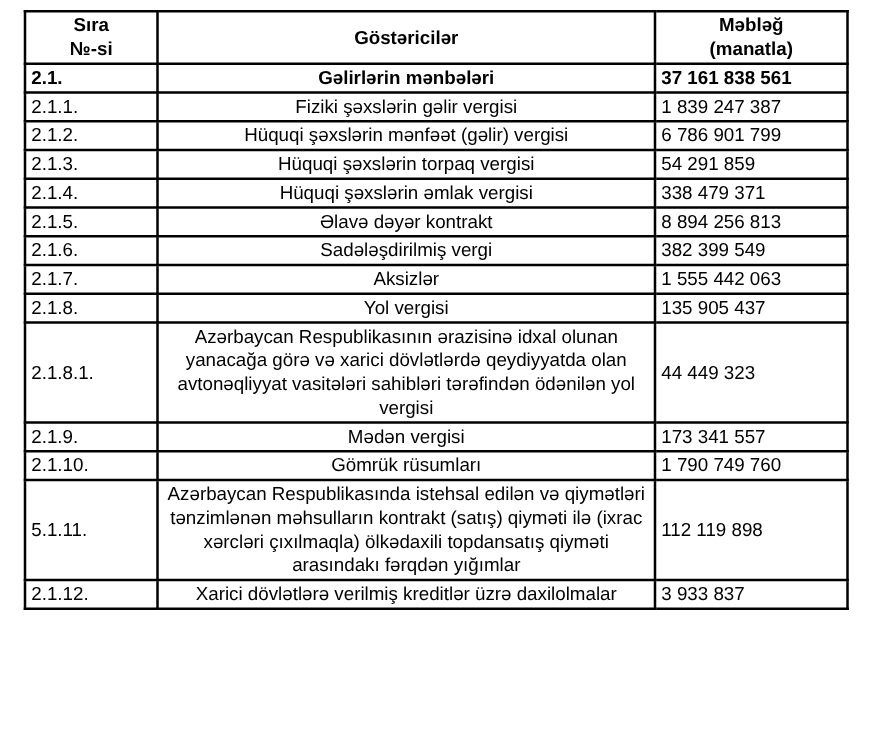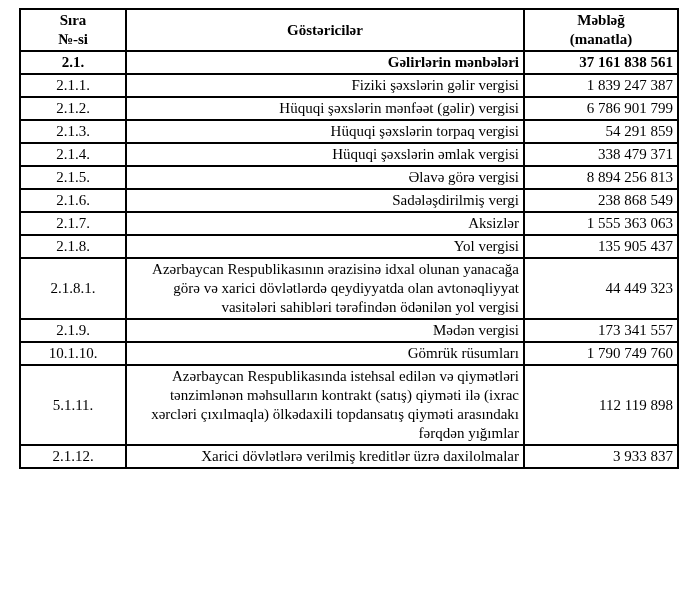--- a/index.html
+++ b/index.html
@@ -8,21 +8,20 @@
     background: #ffffff;
     font-family: "Liberation Sans", sans-serif;
     color: #000000;
   }
   .page {
     width: 697px;
     height: 603px;
     background: #ffffff;
     box-sizing: border-box;
     padding: 8px 0 0 19px;
-    font-family: Liberation Serif, serif;
   }
   table.rev-table {
     border-collapse: collapse;
     table-layout: fixed;
     width: 658px;
   }
   table.rev-table th,
   table.rev-table td {
     border: 2px solid #000000;
     font-size: 15px;
@@ -35,29 +34,29 @@
   col.c-label  { width: 398px; }
   col.c-amount { width: 154px; }
 
   thead th {
     font-weight: bold;
     text-align: center;
     white-space: pre-line;
     height: 38px;
   }
   td.no-cell {
-    text-align: center;
+    text-align: left;
   }
   td.label-cell {
-    text-align: right;
+    text-align: center;
     padding-left: 8px;
     padding-right: 6px;
   }
   td.amount-cell {
-    text-align: right;
+    text-align: left;
   }
   tr.bold-row td {
     font-weight: bold;
   }
 </style>
 </head>
 <body>
 
 <div class="page">
   <table class="rev-table">
@@ -96,50 +95,50 @@
           <td class="label-cell">Hüquqi şəxslərin torpaq vergisi</td>
           <td class="amount-cell">54 291 859</td>
         </tr>
         <tr>
           <td class="no-cell">2.1.4.</td>
           <td class="label-cell">Hüquqi şəxslərin əmlak vergisi</td>
           <td class="amount-cell">338 479 371</td>
         </tr>
         <tr>
           <td class="no-cell">2.1.5.</td>
-          <td class="label-cell">Əlavə görə vergisi</td>
+          <td class="label-cell">Əlavə dəyər kontrakt</td>
           <td class="amount-cell">8 894 256 813</td>
         </tr>
         <tr>
           <td class="no-cell">2.1.6.</td>
           <td class="label-cell">Sadələşdirilmiş vergi</td>
-          <td class="amount-cell">238 868 549</td>
+          <td class="amount-cell">382 399 549</td>
         </tr>
         <tr>
           <td class="no-cell">2.1.7.</td>
           <td class="label-cell">Aksizlər</td>
-          <td class="amount-cell">1 555 363 063</td>
+          <td class="amount-cell">1 555 442 063</td>
         </tr>
         <tr>
           <td class="no-cell">2.1.8.</td>
           <td class="label-cell">Yol vergisi</td>
           <td class="amount-cell">135 905 437</td>
         </tr>
         <tr>
           <td class="no-cell">2.1.8.1.</td>
           <td class="label-cell">Azərbaycan Respublikasının ərazisinə idxal olunan yanacağa görə və xarici dövlətlərdə qeydiyyatda olan avtonəqliyyat vasitələri sahibləri tərəfindən ödənilən yol vergisi</td>
           <td class="amount-cell">44 449 323</td>
         </tr>
         <tr>
           <td class="no-cell">2.1.9.</td>
           <td class="label-cell">Mədən vergisi</td>
           <td class="amount-cell">173 341 557</td>
         </tr>
         <tr>
-          <td class="no-cell">10.1.10.</td>
+          <td class="no-cell">2.1.10.</td>
           <td class="label-cell">Gömrük rüsumları</td>
           <td class="amount-cell">1 790 749 760</td>
         </tr>
         <tr>
           <td class="no-cell">5.1.11.</td>
           <td class="label-cell">Azərbaycan Respublikasında istehsal edilən və qiymətləri tənzimlənən məhsulların kontrakt (satış) qiyməti ilə (ixrac xərcləri çıxılmaqla) ölkədaxili topdansatış qiyməti arasındakı fərqdən yığımlar</td>
           <td class="amount-cell">112 119 898</td>
         </tr>
         <tr>
           <td class="no-cell">2.1.12.</td>

